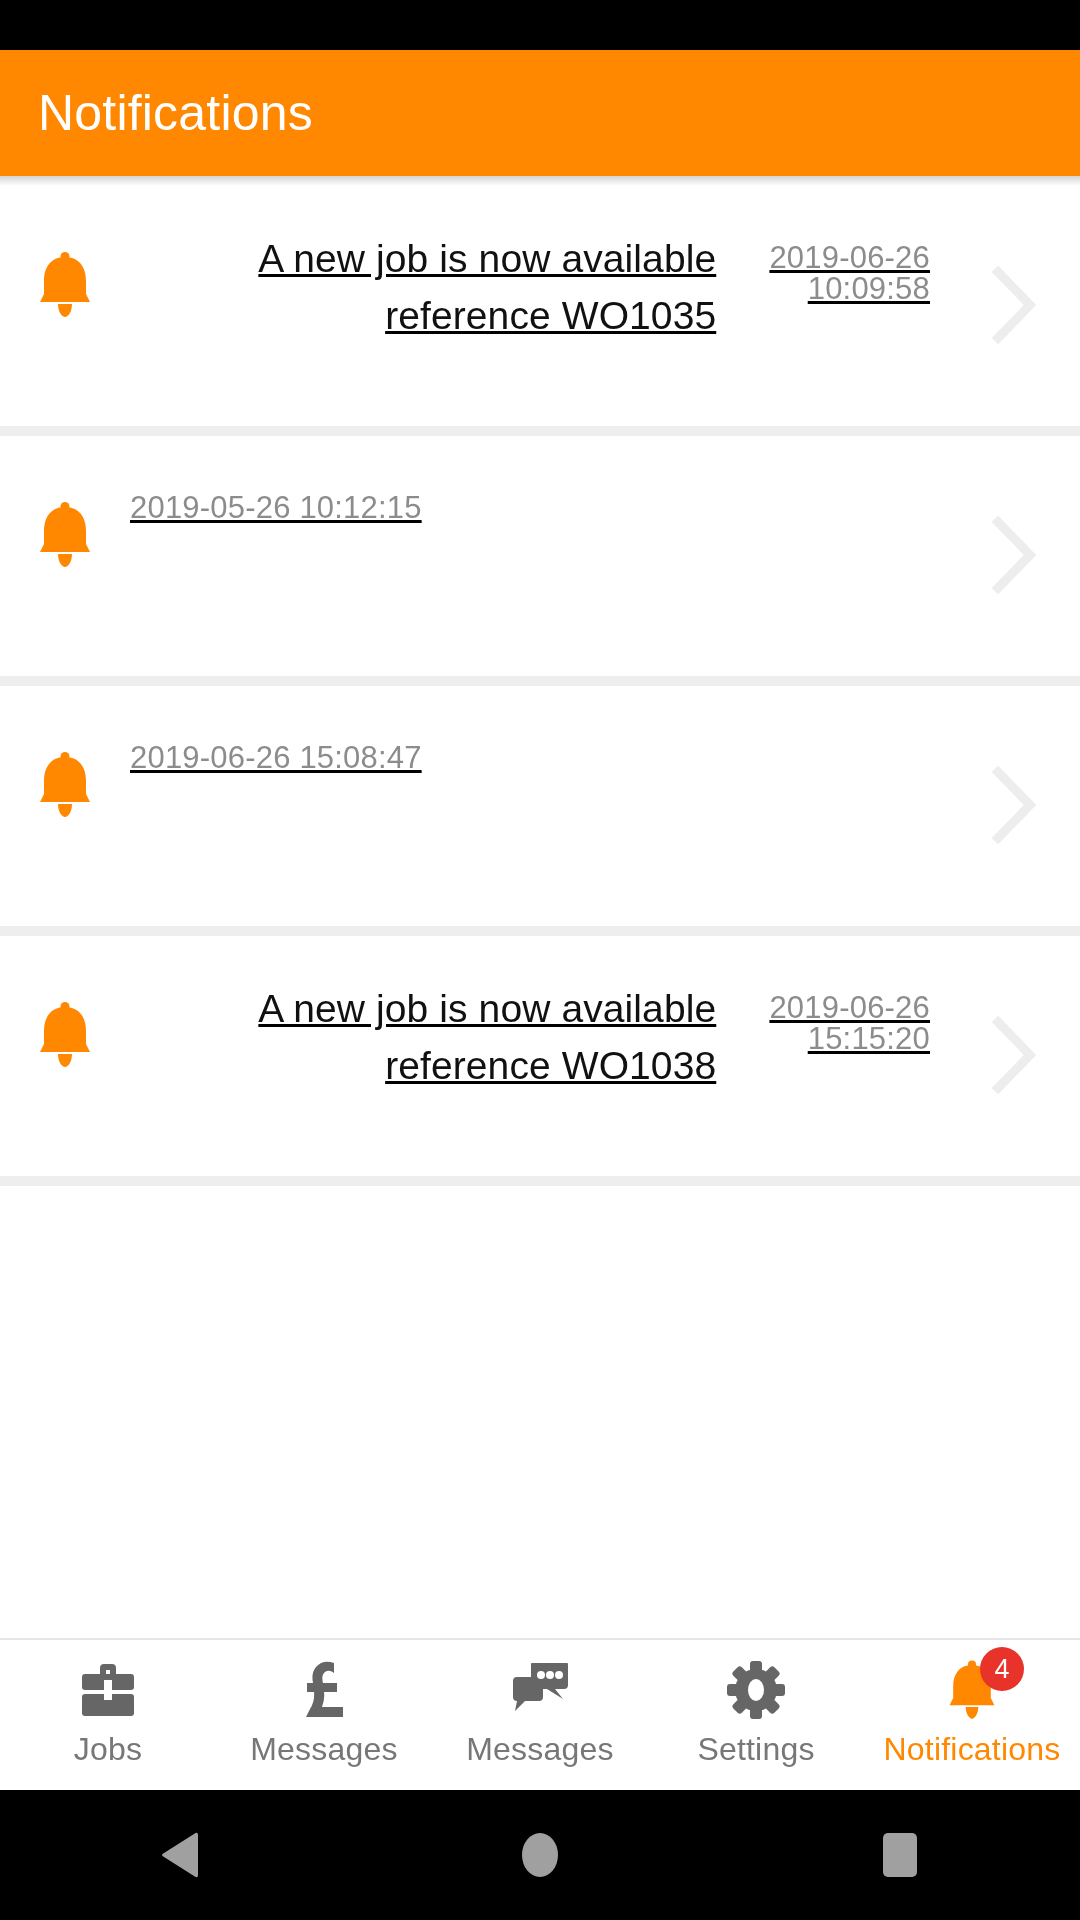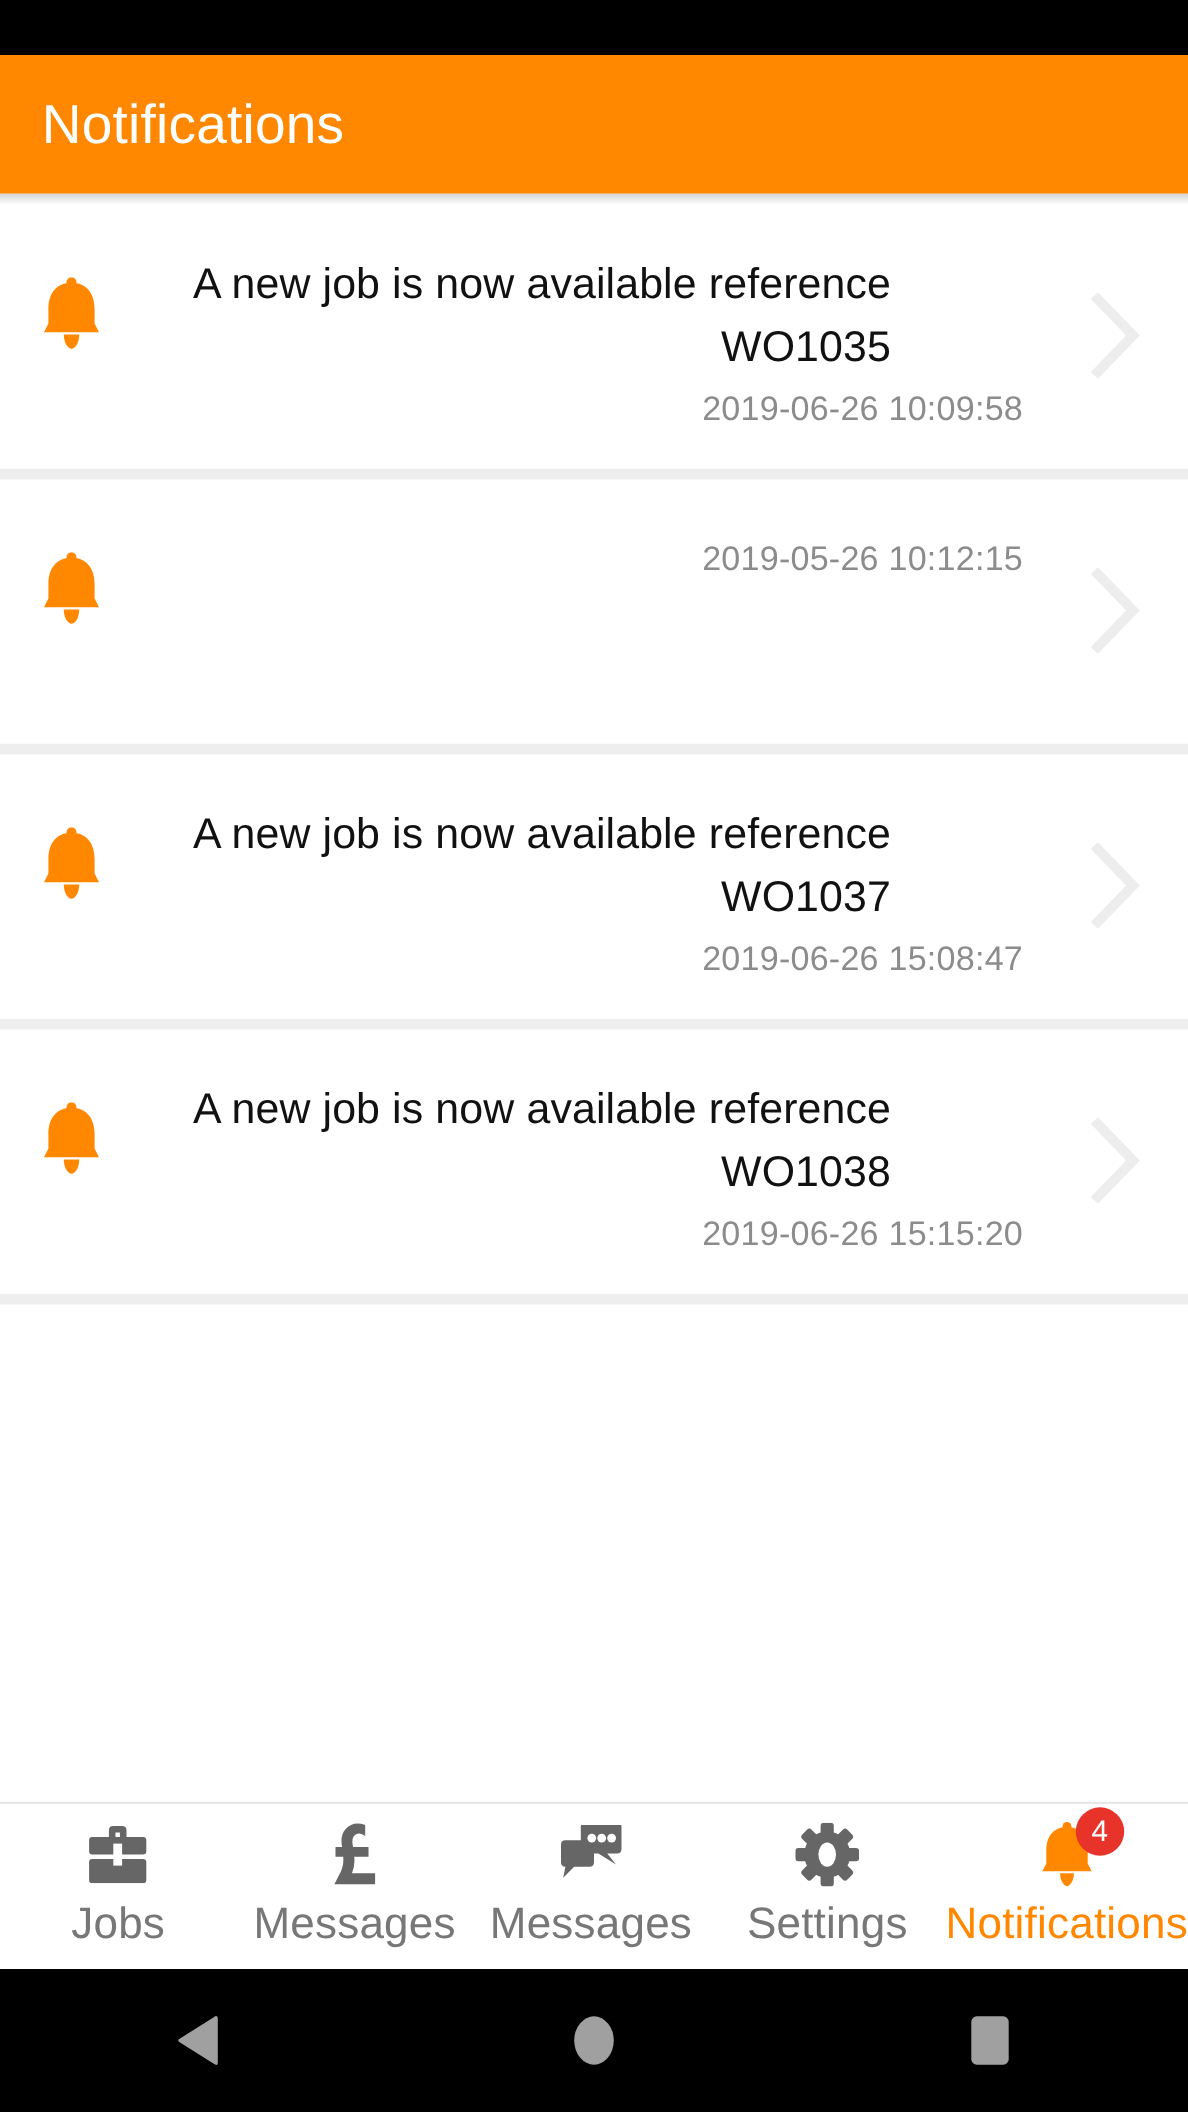--- a/index.html
+++ b/index.html
@@ -70,21 +70,21 @@
   }
   .bell{
     width:58px; height:66px;
     position:relative;
   }
   .bell svg{ display:block; width:58px; height:66px; }
 
   .row-body{
     flex:1 1 auto;
     padding-right:20px;
-    display:flex; flex-direction:column;
+    display:flex; flex-direction:row;text-decoration:underline;
   }
   .row-message{
     font-size:39px;
     color:#111111;
     line-height:57px;
     font-weight:400;
     max-width:680px;
     letter-spacing:0.1px;
   }
   .row-time{
@@ -124,21 +124,21 @@
     padding-bottom:6px;
   }
   .tab-icon{
     height:62px;
     display:flex; align-items:center; justify-content:center;
     position:relative;
   }
   .tab-icon svg{ display:block; }
   .tab-label{
     margin-top:12px;
-    font-size:40px;
+    font-size:32px;
     color:#777777;
     line-height:1;
     letter-spacing:0.2px;
   }
   .tab.active .tab-label{ color:#ff8800; }
   .badge{
     position:absolute;
     top:-12px; right:-26px;
     min-width:44px; height:44px;
     border-radius:22px;
@@ -224,21 +224,20 @@
       <div class="row-icon">
         <span class="bell">
           <svg viewBox="0 0 58 66" xmlns="http://www.w3.org/2000/svg">
             <rect x="24.5" y="0" width="9" height="9" rx="4.5" fill="#ff8800"></rect>
             <path d="M29 5 C15 5 8 15 8 29 L8 42 L4 50 L54 50 L50 42 L50 29 C50 15 43 5 29 5 Z" fill="#ff8800"></path>
             <path d="M22 52 C22 60 26 65 29 65 C32 65 36 60 36 52 Z" fill="#ff8800"></path>
           </svg>
         </span>
       </div>
       <div class="row-body">
-        <div class="row-message">A new job is now available reference WO1037</div>
         <div class="row-time">2019-06-26 15:08:47</div>
       </div>
       <div class="row-chevron">
         <svg width="50" height="78" viewBox="0 0 50 78" xmlns="http://www.w3.org/2000/svg">
           <polyline points="8,6 40,39 8,72" fill="none" stroke="#ededed" stroke-width="9" stroke-linecap="square" stroke-linejoin="miter"></polyline>
         </svg>
       </div>
     </div>
     <div class="divider"></div>
 

